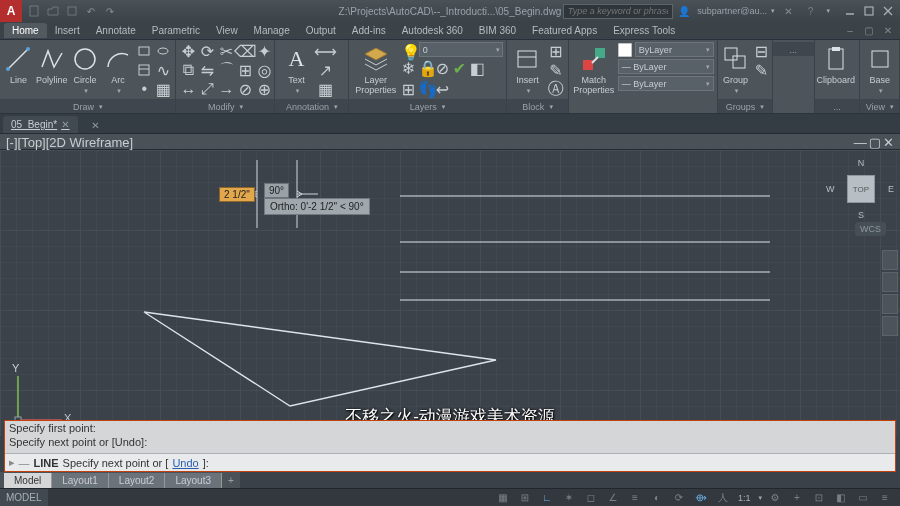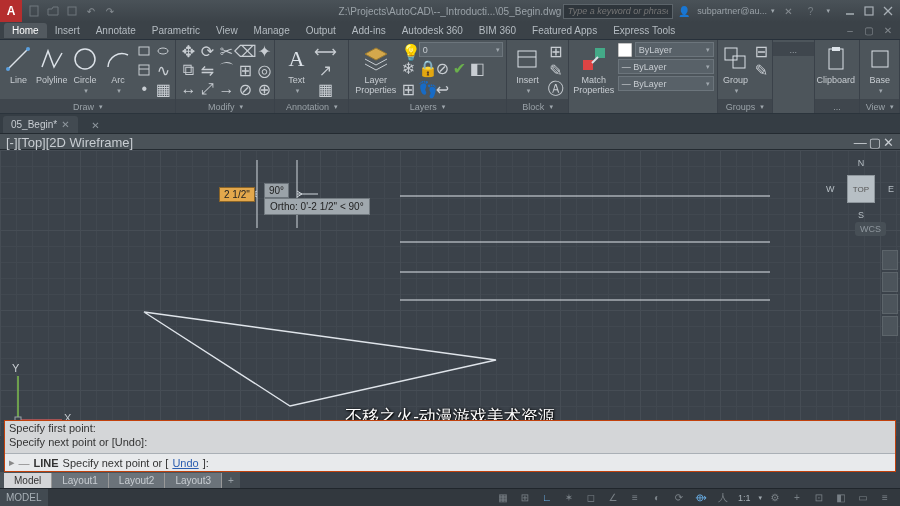--- a/index.html
+++ b/index.html
@@ -34,21 +34,21 @@
 .grid-tools { display:grid; grid-template-columns:repeat(4,18px); grid-auto-rows:18px; gap:1px; }
 .grid-tools .mini { width:18px; height:18px; display:flex; align-items:center; justify-content:center; }
 .prop-rows { display:flex; flex-direction:column; gap:2px; flex:1; }
 .prop-row { display:flex; align-items:center; gap:3px; }
 .prop-row .sw { width:14px; height:14px; }
 .prop-row .combo { flex:1; height:15px; background:#586168; border:1px solid #6c757c; font-size:9px; color:#c8cdd2; padding:0 3px; display:flex; align-items:center; justify-content:space-between; min-width:0; }
 .caret { font-size:7px; color:#a0a8ae; margin-left:2px; }
 
 
 .filetabs { height:20px; background:#353d44; border-bottom:1px solid #242b31; display:flex; align-items:flex-end; padding-left:3px; font-size:10px; }
-.filetab { padding:3px 8px; background:#424a51; border-top-left-radius:3px; border-top-right-radius:3px; margin-right:9px; display:flex; align-items:center; gap:4px; color:#c8cdd2; }
+.filetab { padding:3px 8px; background:#424a51; border-top-left-radius:3px; border-top-right-radius:3px; margin-right:9px; display:flex; align-items:center; gap:4px; color:#c8cdd2;text-decoration:underline; }
 .addtab { width:18px; height:16px; display:flex; align-items:center; justify-content:center; color:#8f979e; }
 
 
 .vp-header { height:16px; background:#4a5258; font-size:13px; padding:1px 6px; color:#c8cdd2; border-bottom:1px solid #242b31; display:flex; justify-content:space-between; }
 .vp-header-right { display:flex; gap:2px; }
 .viewport { position:relative; height:286px; background:#3b424a; overflow:hidden; }
 .grid-bg { position:absolute; inset:0;
   background-image:
     linear-gradient(#464d55 1px,transparent 1px),
     linear-gradient(90deg,#464d55 1px,transparent 1px),

